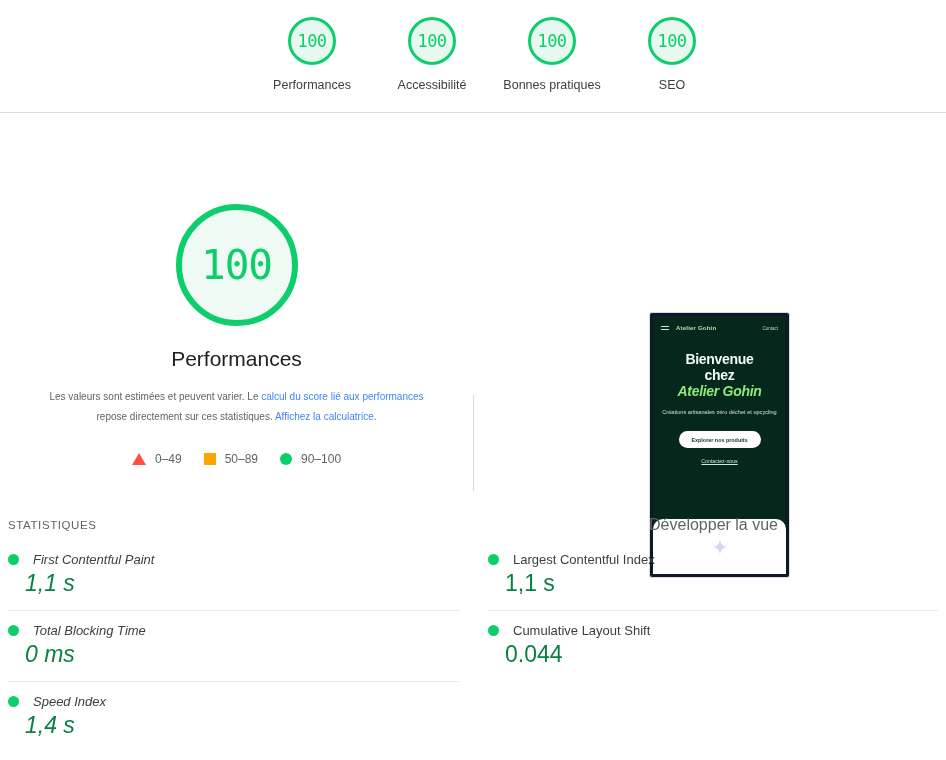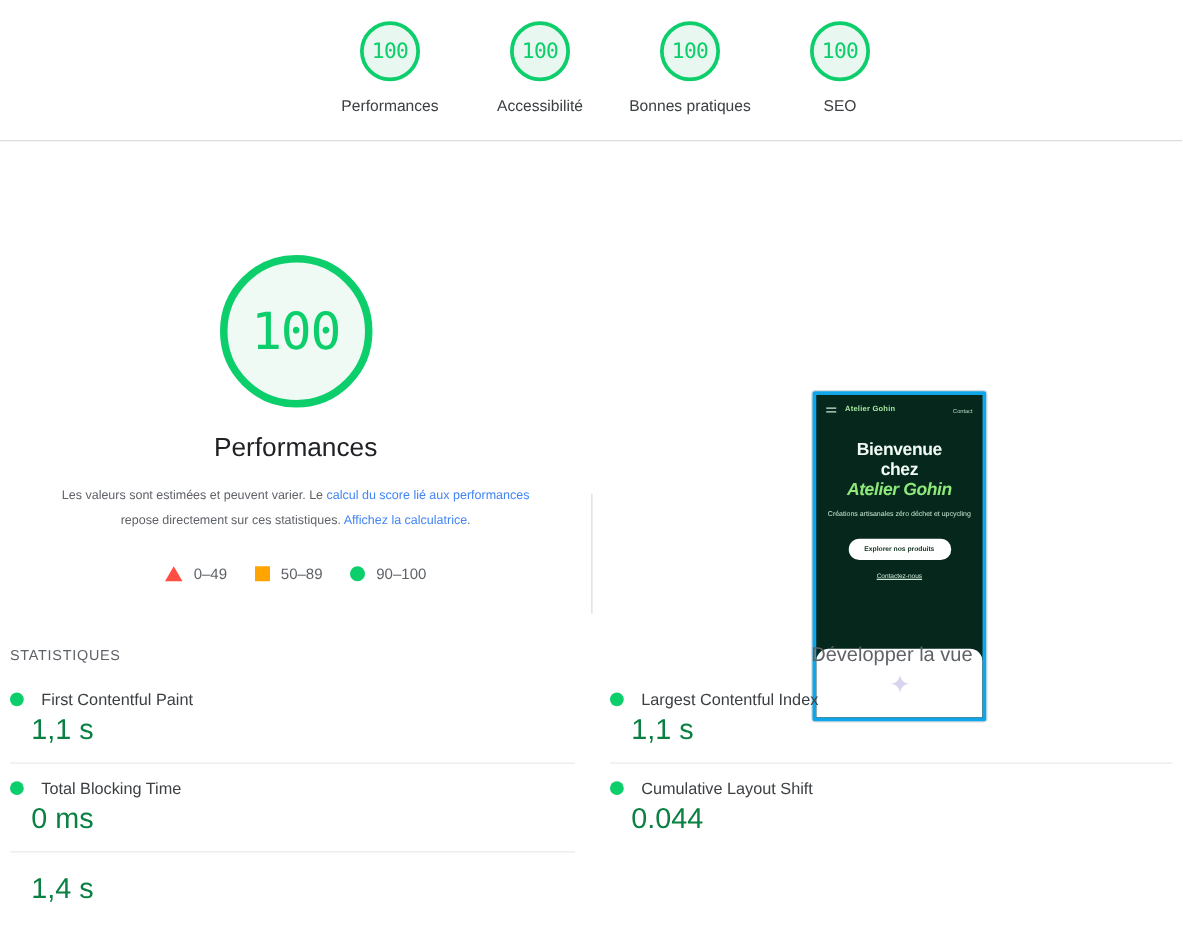--- a/index.html
+++ b/index.html
@@ -155,21 +155,21 @@
 
   
   .thumb-wrap {
     position: absolute;
     left: 649px;
     top: 199px;
     width: 141px;
     height: 266px;
     border: 1px solid #dadce0;
     border-radius: 3px;
-    background: #0ea5e9;
+    background: #0f172a;
     padding: 3px;
     box-sizing: border-box;
     overflow: hidden;
   }
   .thumb-inner {
     width: 100%;
     height: 100%;
     background: #06281c;
     position: relative;
     overflow: hidden;
@@ -294,21 +294,21 @@
     position: absolute;
     top: 540px;
     left: 0;
     width: 946px;
     display: flex;
   }
   .metrics-col {
     width: 473px;
     box-sizing: border-box;
   }
-  .metrics-col.left { padding-left: 8px; padding-right: 13px; }
+  .metrics-col.left { padding-left: 8px; padding-right: 13px; font-style: italic; }
   .metrics-col.right { padding-left: 15px; padding-right: 8px; }
 
   .metric {
     padding: 12px 0 13px 0;
     border-bottom: 1px solid #e8eaed;
   }
   .metric:last-child { border-bottom: none; }
   .metric-top {
     display: flex;
     align-items: center;
@@ -453,20 +453,24 @@
 
     <div class="metric">
       <div class="metric-top">
         <div class="metric-dot"></div>
         <div class="metric-name">Total Blocking Time</div>
       </div>
       <div class="metric-value">0 ms</div>
     </div>
 
     <div class="metric">
+      <div class="metric-top">
+        <div class="metric-dot"></div>
+        <div class="metric-name">Speed Index</div>
+      </div>
       <div class="metric-value">1,4 s</div>
     </div>
   </div>
 
   <div class="metrics-col right">
     <div class="metric">
       <div class="metric-top">
         <div class="metric-dot"></div>
         <div class="metric-name">Largest Contentful Index</div>
       </div>

